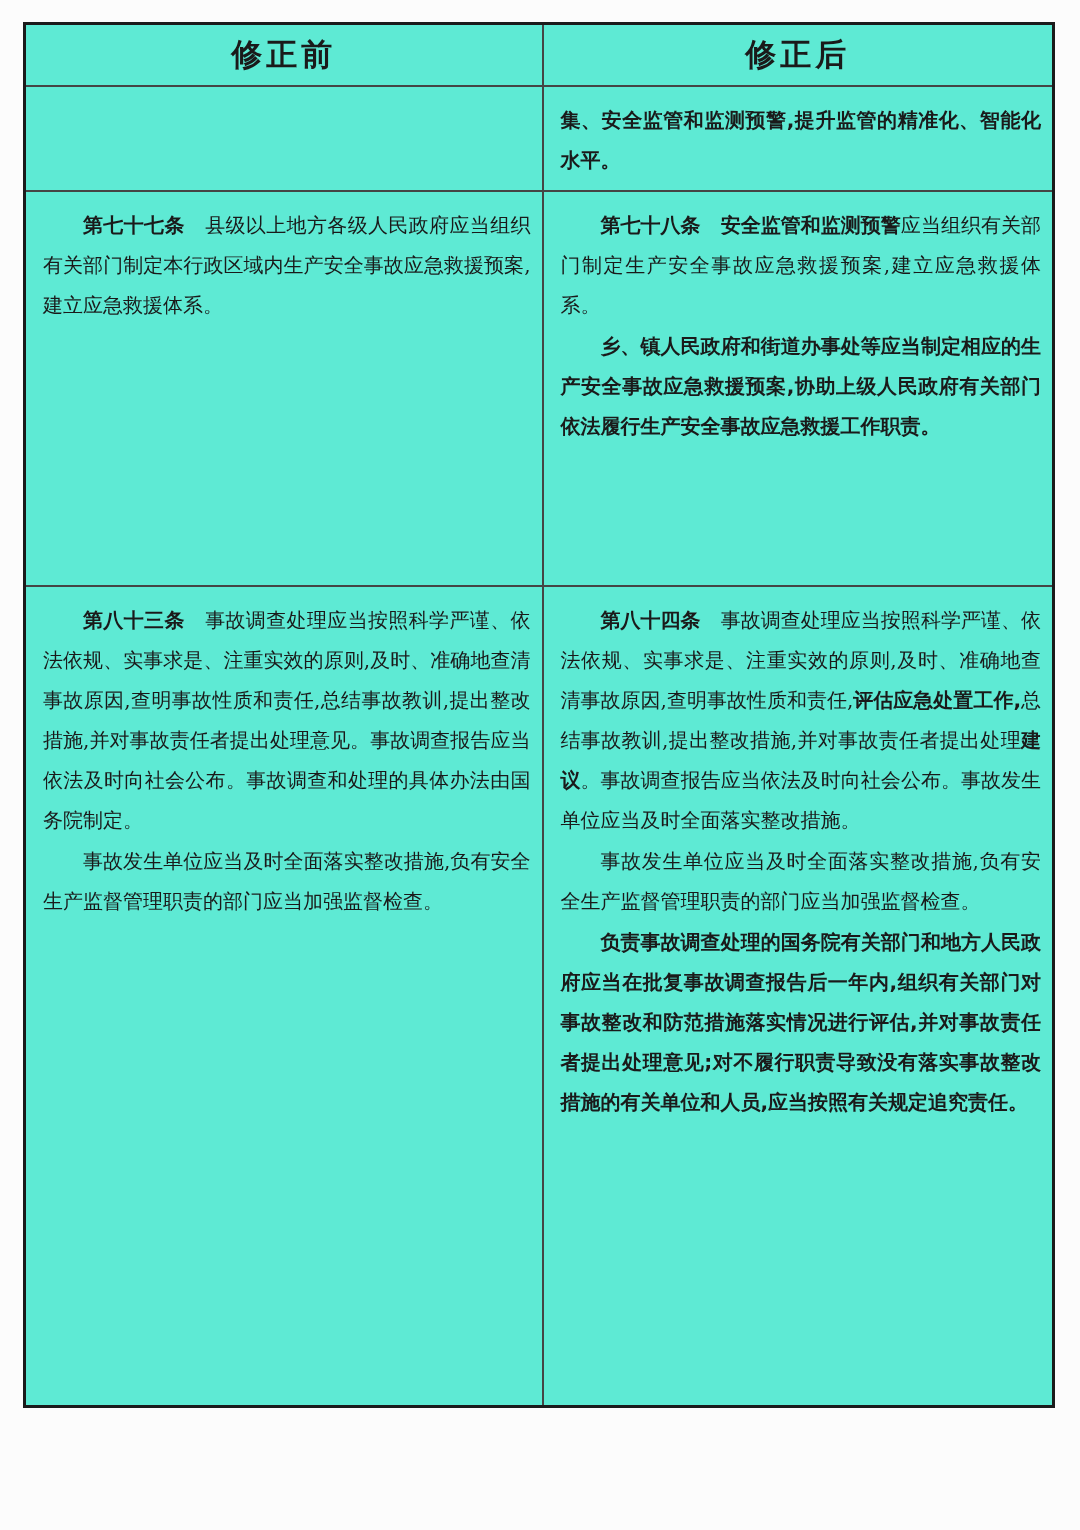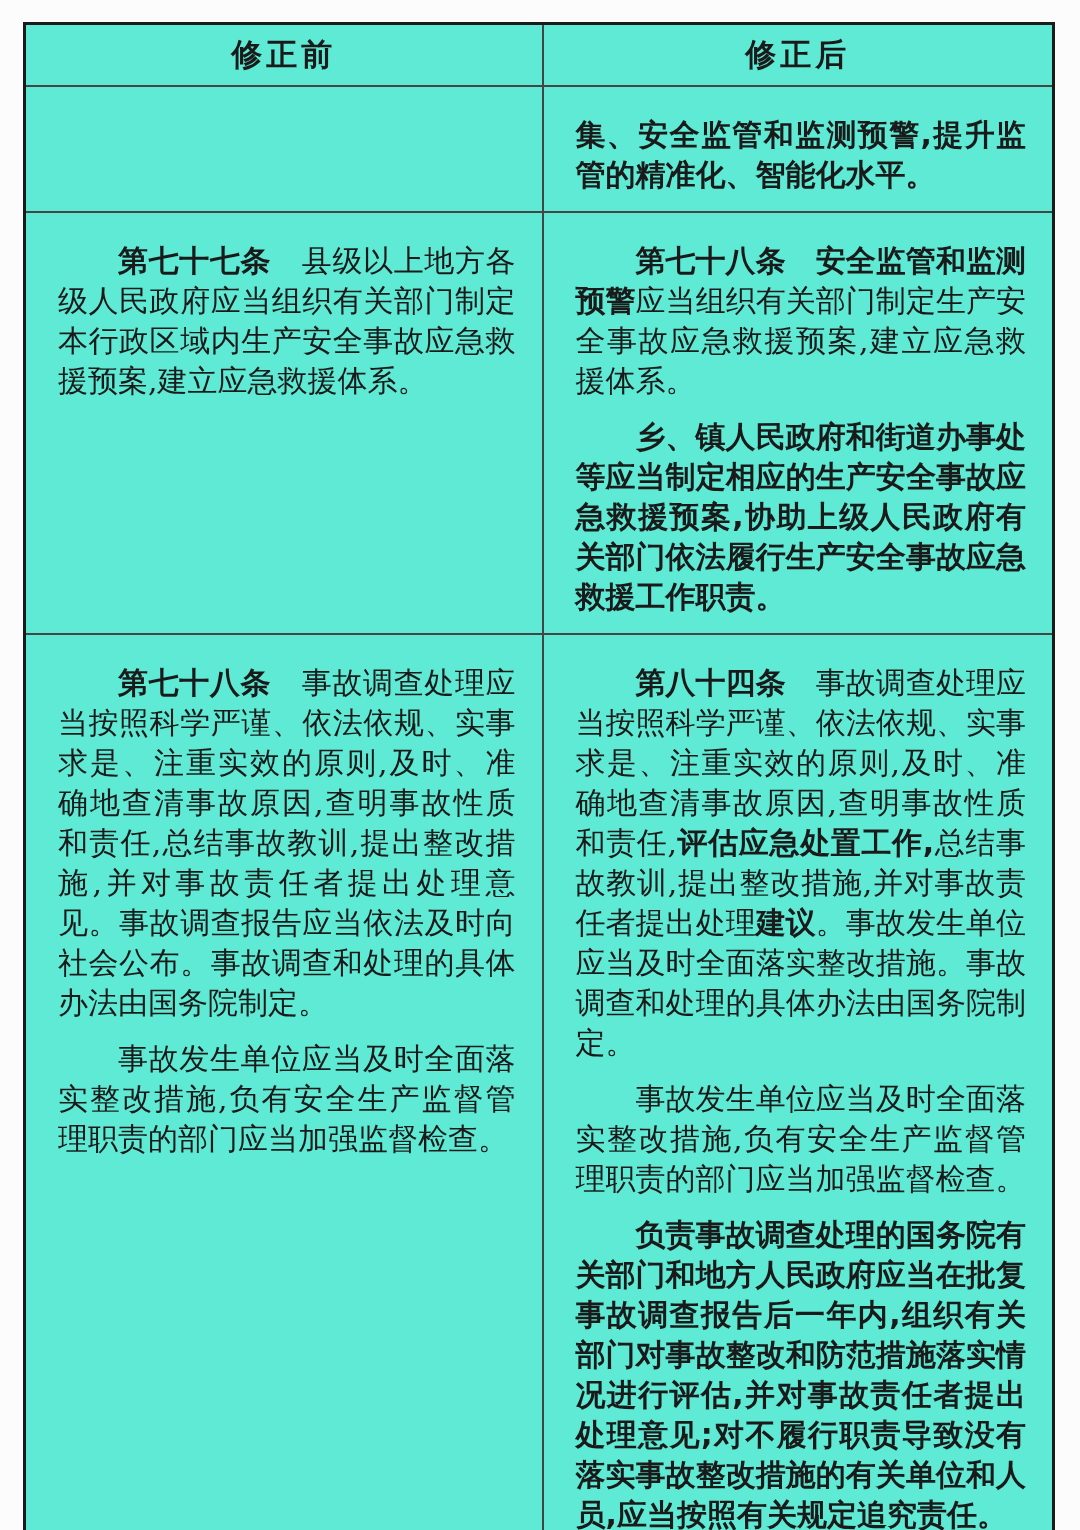--- a/index.html
+++ b/index.html
@@ -42,22 +42,22 @@
     letter-spacing: 4px;
   }
   tr.r1 td { height: 103px; }
   tr.r2 td { height: 393px; border-radius: 25px; }
   tr.r3 td { height: 818px; }
   tr.r4 td { height: 100px; }
   td .cell-inner {
     padding: 12px 10px 0 16px;
   }
   p.para {
-    margin: 16px;
-    font-size: 30px;
+    margin: 1px;
+    font-size: 20px;
     line-height: 40px;
     text-align: justify;
     text-justify: inter-character;
     word-break: break-all;
   }
   p.para.indent { text-indent: 2em; }
   span.seg { font-family: "DejaVu Serif", serif; font-weight: 400; }
   span.seg.bold {
     font-family: "DejaVu Sans", sans-serif;
     font-weight: 700;
@@ -97,26 +97,26 @@
       <td>
           <div class="cell-inner">
             <p class="para indent"><span class="seg bold">第七十八条　安全监管和监测预警</span><span class="seg">应当组织有关部门制定生产安全事故应急救援预案,建立应急救援体系。</span></p>
             <p class="para indent"><span class="seg bold">乡、镇人民政府和街道办事处等应当制定相应的生产安全事故应急救援预案,协助上级人民政府有关部门依法履行生产安全事故应急救援工作职责。</span></p>
           </div>
         </td>
     </tr>
     <tr class="r3">
       <td>
           <div class="cell-inner">
-            <p class="para indent"><span class="seg bold">第七十八条</span><span class="seg">　事故调查处理应当按照科学严谨、依法依规、实事求是、注重实效的原则,及时、准确地查清事故原因,查明事故性质和责任,总结事故教训,提出整改措施,并对事故责任者提出处理意见。事故调查报告应当依法及时向社会公布。事故调查和处理的具体办法由国务院制定。</span></p>
+            <p class="para indent"><span class="seg bold">第八十三条</span><span class="seg">　事故调查处理应当按照科学严谨、依法依规、实事求是、注重实效的原则,及时、准确地查清事故原因,查明事故性质和责任,总结事故教训,提出整改措施,并对事故责任者提出处理意见。事故调查报告应当依法及时向社会公布。事故调查和处理的具体办法由国务院制定。</span></p>
             <p class="para indent"><span class="seg">事故发生单位应当及时全面落实整改措施,负有安全生产监督管理职责的部门应当加强监督检查。</span></p>
           </div>
         </td>
       <td>
           <div class="cell-inner">
-            <p class="para indent"><span class="seg bold">第八十四条</span><span class="seg">　事故调查处理应当按照科学严谨、依法依规、实事求是、注重实效的原则,及时、准确地查清事故原因,查明事故性质和责任,</span><span class="seg bold">评估应急处置工作,</span><span class="seg">总结事故教训,提出整改措施,并对事故责任者提出处理</span><span class="seg bold">建议</span><span class="seg">。事故发生单位应当及时全面落实整改措施。事故调查和处理的具体办法由国务院制定。</span></p>
+            <p class="para indent"><span class="seg bold">第八十四条</span><span class="seg">　事故调查处理应当按照科学严谨、依法依规、实事求是、注重实效的原则,及时、准确地查清事故原因,查明事故性质和责任,</span><span class="seg bold">评估应急处置工作,</span><span class="seg">总结事故教训,提出整改措施,并对事故责任者提出处理</span><span class="seg bold">建议</span><span class="seg">。事故调查报告应当依法及时向社会公布。事故发生单位应当及时全面落实整改措施。</span></p>
             <p class="para indent"><span class="seg">事故发生单位应当及时全面落实整改措施,负有安全生产监督管理职责的部门应当加强监督检查。</span></p>
             <p class="para indent"><span class="seg bold">负责事故调查处理的国务院有关部门和地方人民政府应当在批复事故调查报告后一年内,组织有关部门对事故整改和防范措施落实情况进行评估,并对事故责任者提出处理意见;对不履行职责导致没有落实事故整改措施的有关单位和人员,应当按照有关规定追究责任。</span></p>
           </div>
         </td>
     </tr>
   </tbody>
 </table>
 
 </body></html>

